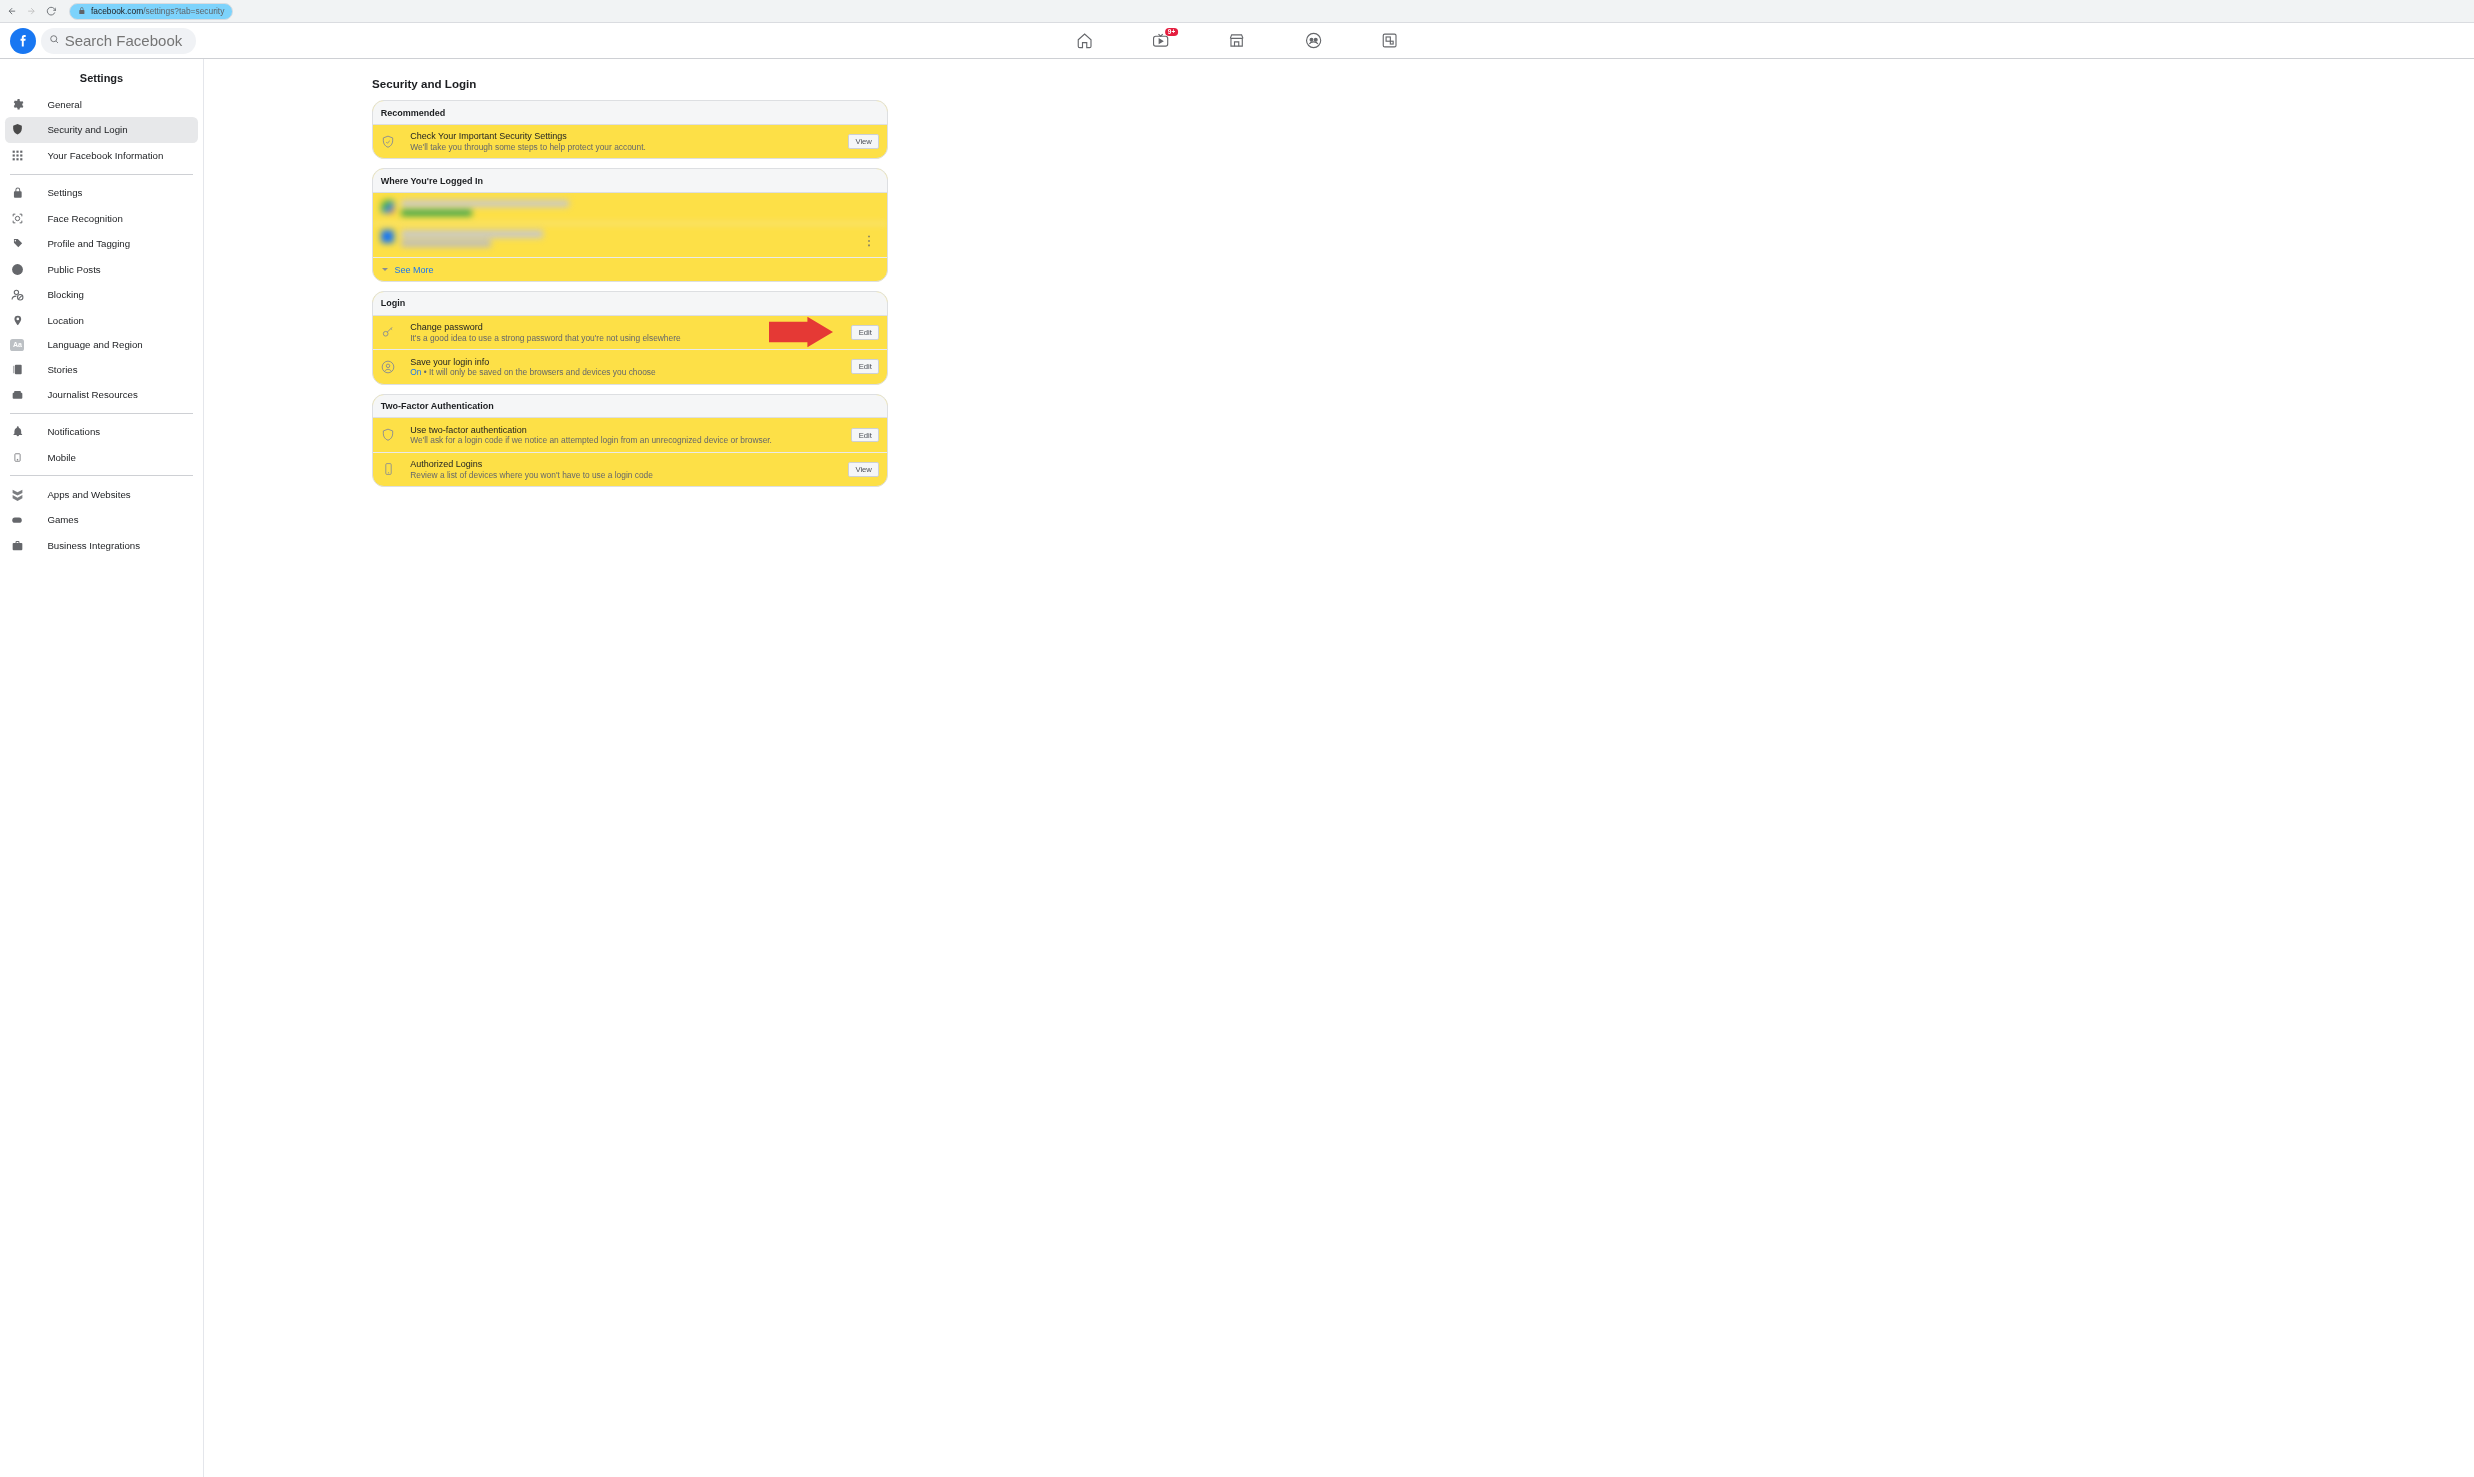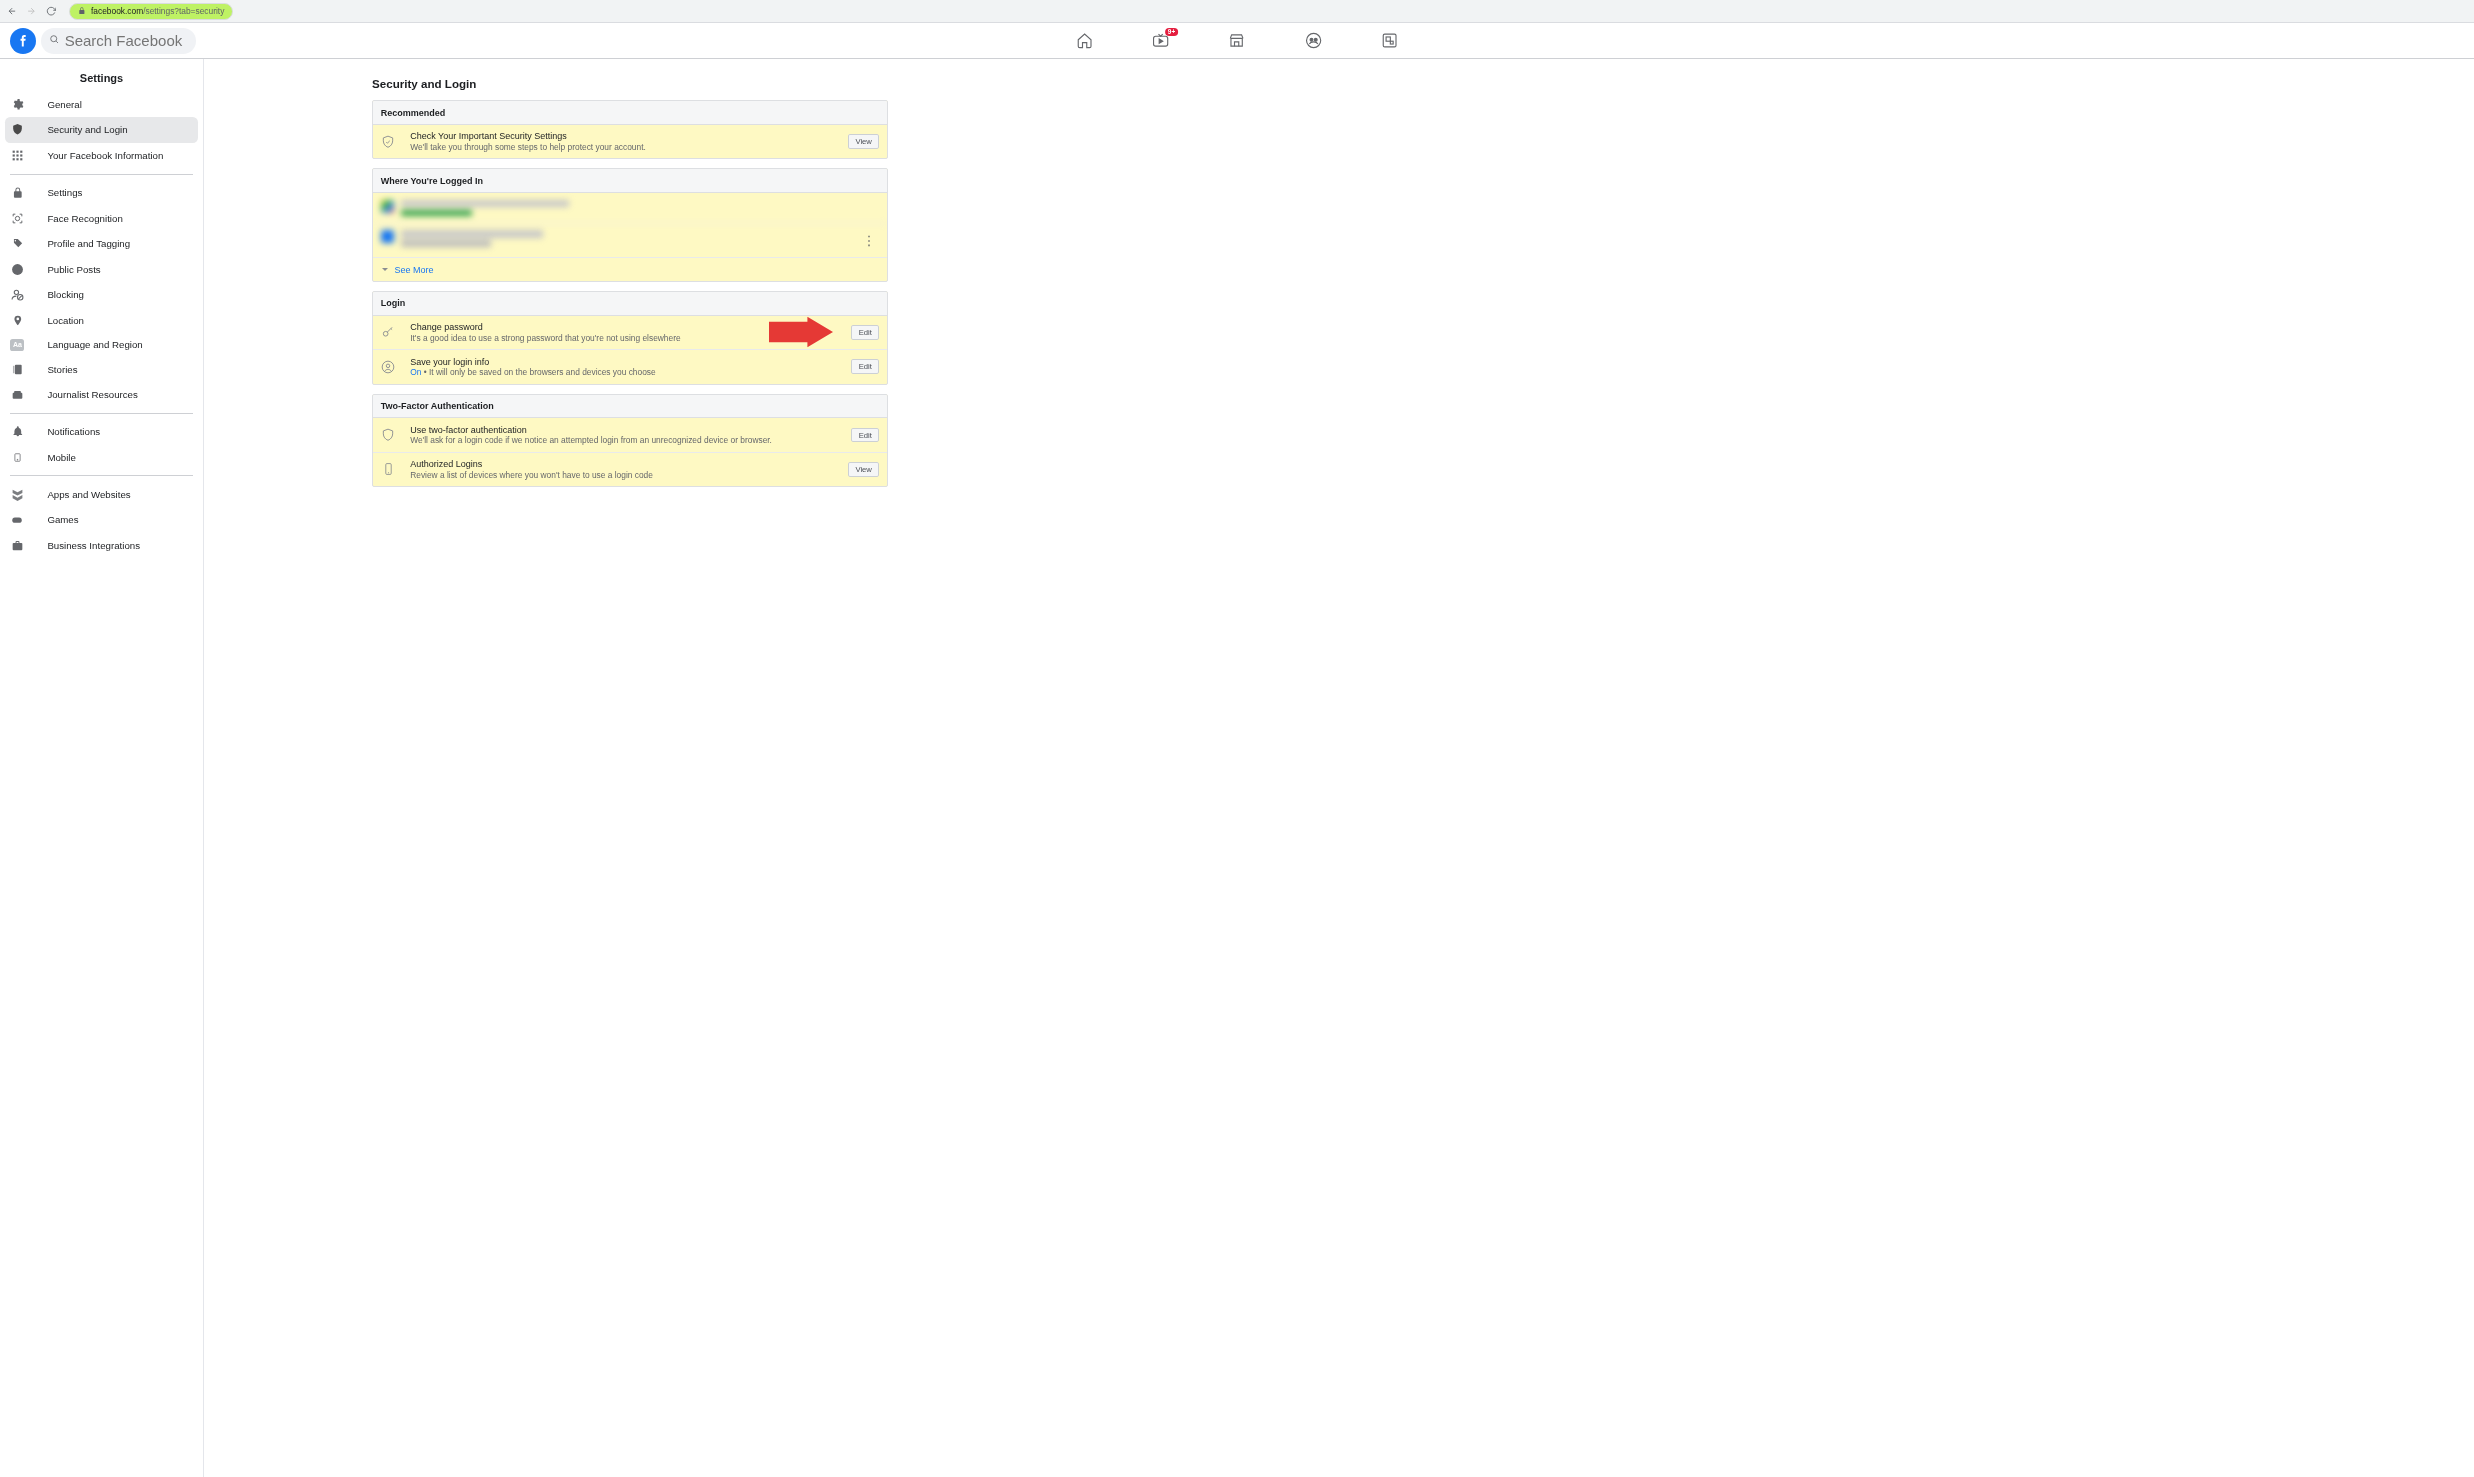--- a/index.html
+++ b/index.html
@@ -1,21 +1,21 @@
 <!DOCTYPE html>
 <html style="font-size:10.3px"><head>
 <meta charset="utf-8">
 <style>
 * { box-sizing: border-box; margin: 0; padding: 0; }
 body { font-family: Helvetica, Arial, sans-serif; font-size: 9px; color: #1c1e21; background: #fff; overflow-x: hidden; }
 
 
 .browser-chrome { height: 23px; background: #f1f3f4; border-bottom: 0.6px solid #dadce0; display: flex; align-items: center; padding: 0 6.4px; gap: 7.7px; }
 .browser-chrome .nav-btn { width: 11.6px; height: 11.6px; display: flex; align-items: center; justify-content: center; color: #5f6368; }
-.browser-chrome .url-bar { flex: 0 0 auto; display: flex; align-items: center; gap: 5.2px; background: #bef264; border-radius: 9px; height: 17px; padding: 0 7.7px; margin-left: 5.2px; color: #5f6368; font-size: 8.4px; border: 0.6px solid #dadce0; }
+.browser-chrome .url-bar { flex: 0 0 auto; display: flex; align-items: center; gap: 5.2px; background: #7dd3fc; border-radius: 9px; height: 17px; padding: 0 7.7px; margin-left: 5.2px; color: #5f6368; font-size: 8.4px; border: 0.6px solid #dadce0; }
 .browser-chrome .url-text { color: #202124; }
 
 
 .topbar { height: 36px; background: #fff; border-bottom: 0.6px solid #ced0d4; display: flex; align-items: center; padding: 0 10.3px; position: relative; }
 .topbar .left { display: flex; align-items: center; gap: 5.2px; }
 .fb-logo { width: 26px; height: 26px; background: #1877f2; border-radius: 50%; display: flex; align-items: center; justify-content: center; }
 .fb-logo svg { fill: #fff; }
 .search-wrap { display: flex; align-items: center; background: #f0f2f5; border-radius: 32px; height: 26px; padding: 0 7.7px; width: 155px; gap: 5.2px; }
 .search-wrap input { border: none; background: transparent; outline: none; font-size: 15px; color: #65676b; width: 100%; }
 .search-icon { color: #65676b; }
@@ -30,21 +30,21 @@
 .sidebar h1 { font-size: 11px; font-weight: bold; padding: 5.2px 5.2px 7.7px 5.2px; text-align: center; }
 .side-item { display: flex; align-items: center; gap: 23px; padding: 5.8px 5.2px; border-radius: 5.2px; cursor: pointer; font-size: 9.7px; color: #1c1e21; }
 .side-item.active { background: #e7e8ea; }
 .side-item .icon { width: 14px; height: 14px; display: flex; align-items: center; justify-content: center; color: #65676b; }
 .side-divider { border: none; border-top: 0.6px solid #ced0d4; margin: 5.2px 5.2px; }
 
 .main { flex: 1; padding: 10.3px 13px 26px 26px; display: flex; justify-content: flex-start; }
 .content { width: 516px; max-width: 100%; margin-left: 142px; }
 .page-title { font-size: 11.6px; font-weight: bold; margin: 7.7px 0 10.3px 0; }
 
-.section { border: 0.6px solid #dddfe2; border-radius: 2px; margin-bottom: 9px; background: #fef9c3; overflow: hidden; }
+.section { border: 0.6px solid #dddfe2; border-radius: 12px; margin-bottom: 9px; background: #fde047; overflow: hidden; }
 .section-header { background: #f5f6f7; border-bottom: 0.6px solid #dddfe2; padding: 6.4px 7.7px; font-weight: bold; font-size: 9px; color: #1c1e21; }
 .section-row { display: flex; align-items: center; padding: 6.4px 7.7px; border-bottom: 0.6px solid #e9eaeb; gap: 14px; position: relative; }
 .section-row:last-child { border-bottom: none; }
 .row-icon { width: 15.5px; height: 15.5px; display: flex; align-items: center; justify-content: center; color: #8a8d91; flex-shrink: 0; }
 .row-body { flex: 1; }
 .row-title { font-size: 9px; color: #1c1e21; }
 .row-sub { font-size: 8.4px; color: #65676b; margin-top: 0.6px; }
 .row-sub .on { color: #1877f2; }
 .row-btn { background: #f5f6f7; border: 0.6px solid #ccd0d5; border-radius: 1.9px; padding: 1.9px 6.4px; font-size: 7.7px; color: #4b4f56; cursor: pointer; flex-shrink: 0; }
 

